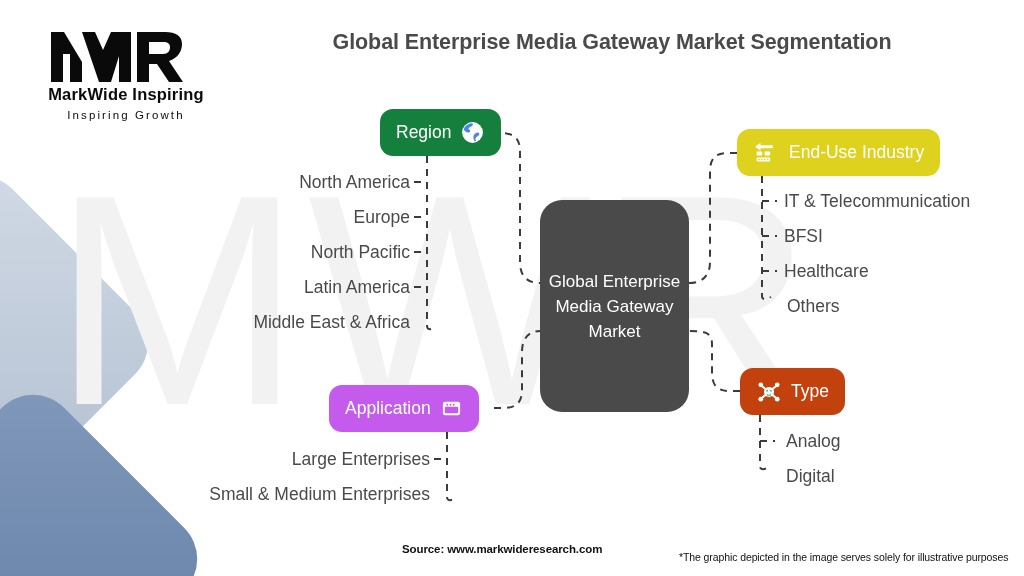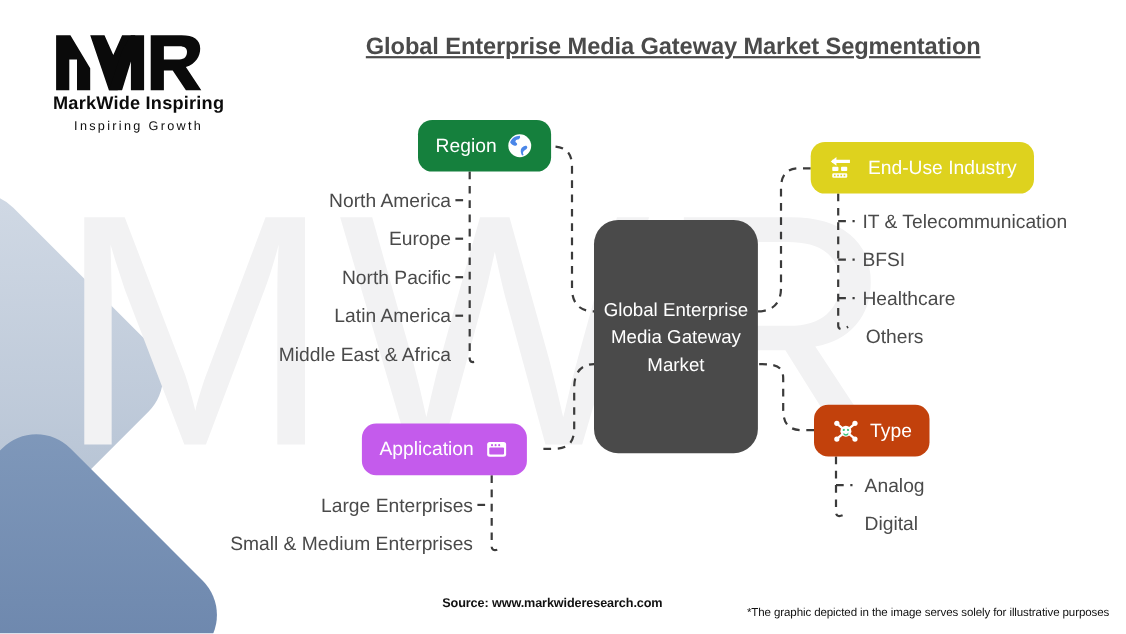--- a/index.html
+++ b/index.html
@@ -89,21 +89,20 @@
   .title {
     position: absolute;
     left: 240px;
     top: 30px;
     width: 744px;
     text-align: center;
     font-size: 21.5px;
     font-weight: 700;
     color: #4a4a4a;
     letter-spacing: -0.1px;
-    text-decoration: underline;
   }
 
   
   .center-node {
     position: absolute;
     left: 540px;
     top: 200px;
     width: 149px;
     height: 212px;
     border-radius: 22px;

